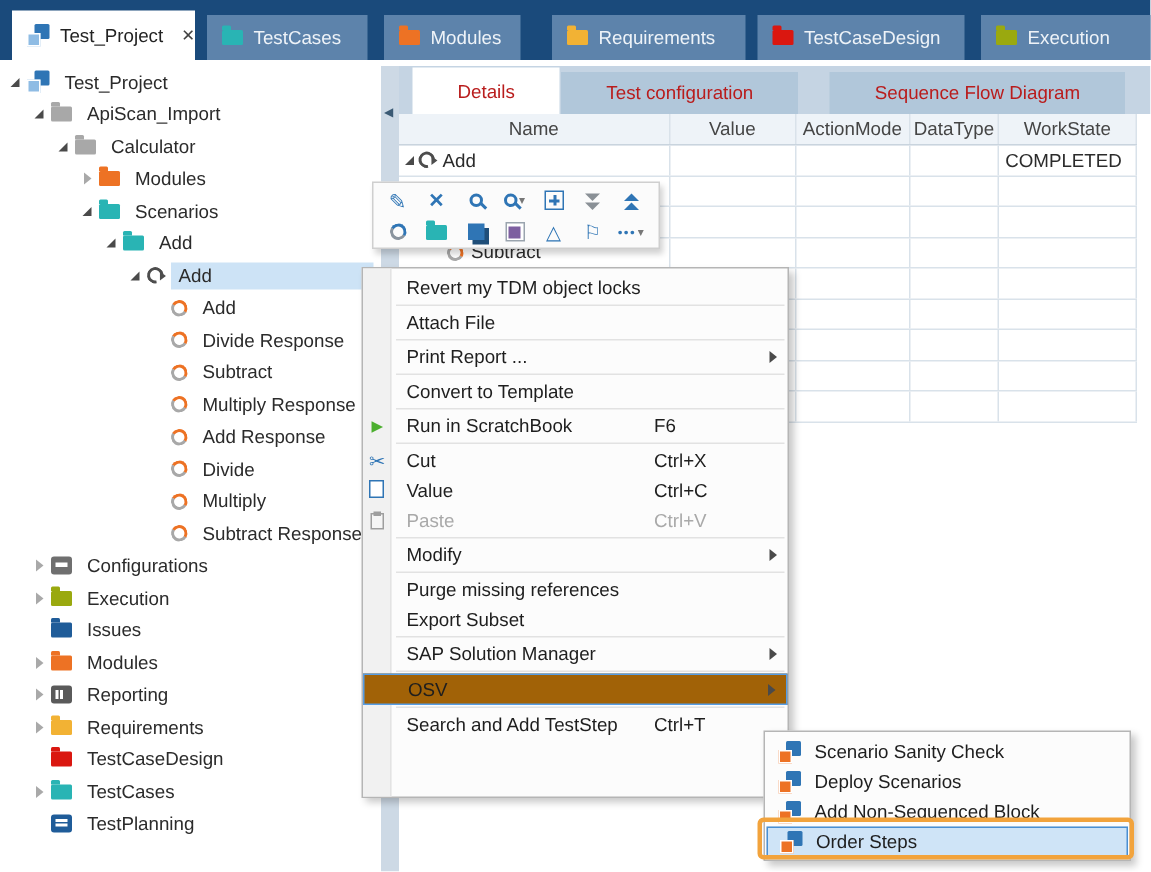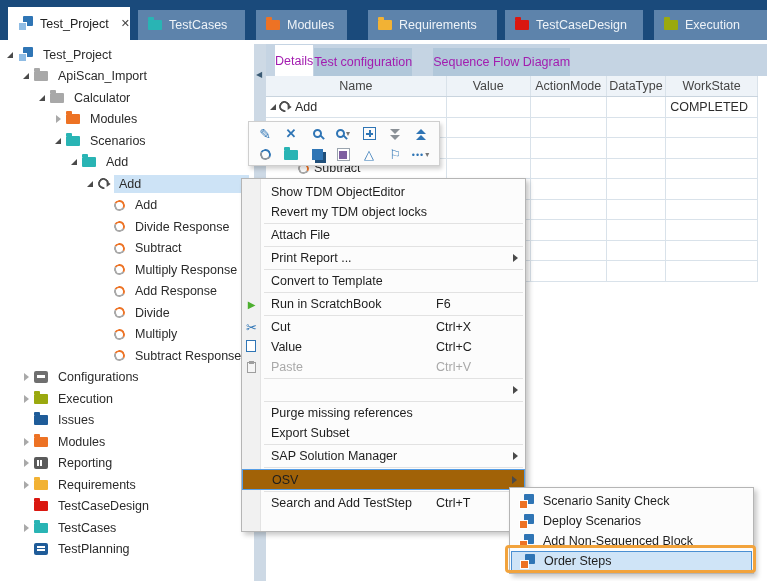--- a/index.html
+++ b/index.html
@@ -59,22 +59,22 @@
                 border-left:5px solid #a9a9a9; }
   .trow .ticon { margin:0 5px 0 2px; }
   .trow .tlbl { padding:2px 5px; }
   .trow.sel .tlbl { background:#cde3f6; flex:1; margin-right:3px; }
   
   .vsplit { position:absolute; left:252px; top:44px; width:2px; bottom:0; background:#ffffff; }
   .collapse-strip { position:absolute; left:254px; top:44px; width:12px; bottom:0; background:#cdd9e5; }
   .collapse-strip .arr { position:absolute; top:26px; left:2px; font-size:8px; color:#3b5a74; }
   .rpanel { position:absolute; left:266px; top:44px; right:0; bottom:0; }
   .ptabs { position:absolute; left:0; top:0; right:0; height:32px; background:#c5d4e3; display:flex; align-items:flex-end; }
-  .ptab { height:28px; display:flex; align-items:center; justify-content:center; background:#b1c7da; color:#a21caf;
-          padding:0 0; margin-right:1px; }
+  .ptab { height:28px; display:flex; align-items:center; justify-content:center; background:#b1c7da; color:#b91c1c;
+          padding:0 30px; margin-right:1px; }
   .ptab.active { height:31px; background:#ffffff; }
   .ptab.gap { margin-left:20px; }
   
   .grid { position:absolute; left:0; top:32px; right:9px; height:226px; background:#fff; }
   .grow { display:flex; height:20.5px; border-bottom:1px solid #d9e2ea; }
   .grow.head { height:21px; background:#eef3f8; color:#454545; border-bottom:1px solid #c9d4de; }
   .gc { border-right:1px solid #d9e2ea; display:flex; align-items:center; padding:0 4px; overflow:hidden; }
   .gc.n{width:183px}.gc.v{width:85px}.gc.a{width:77px}.gc.d{width:60px}.gc.w{width:93px; border-right:1px solid #d9e2ea;}
   .grow.head .gc{justify-content:center;}
   
@@ -448,24 +448,20 @@
       <span>•••</span>
         <span class="caret">▾</span>
     </span>
   </div>
 </div>
 
 <div class="cmenu">
   <div class="gutter"></div>
   <div class="mi">
     <span class="gic"></span>
-      <span class="lbl">Show TDM ObjectEditor</span>
-  </div>
-  <div class="mi">
-    <span class="gic"></span>
       <span class="lbl">Revert my TDM object locks</span>
   </div>
   <div class="msep"></div>
   <div class="mi">
     <span class="gic"></span>
       <span class="lbl">Attach File</span>
   </div>
   <div class="msep"></div>
   <div class="mi">
     <span class="gic"></span>
@@ -499,20 +495,21 @@
   <div class="mi disabled">
     <span class="gic">
         <i class="ic-paste"></i>
       </span>
     <span class="lbl">Paste</span>
     <span class="sc">Ctrl+V</span>
   </div>
   <div class="msep"></div>
   <div class="mi">
     <span class="gic"></span>
+      <span class="lbl">Modify</span>
     <i class="subarr"></i>
   </div>
   <div class="msep"></div>
   <div class="mi">
     <span class="gic"></span>
       <span class="lbl">Purge missing references</span>
   </div>
   <div class="mi">
     <span class="gic"></span>
       <span class="lbl">Export Subset</span>

